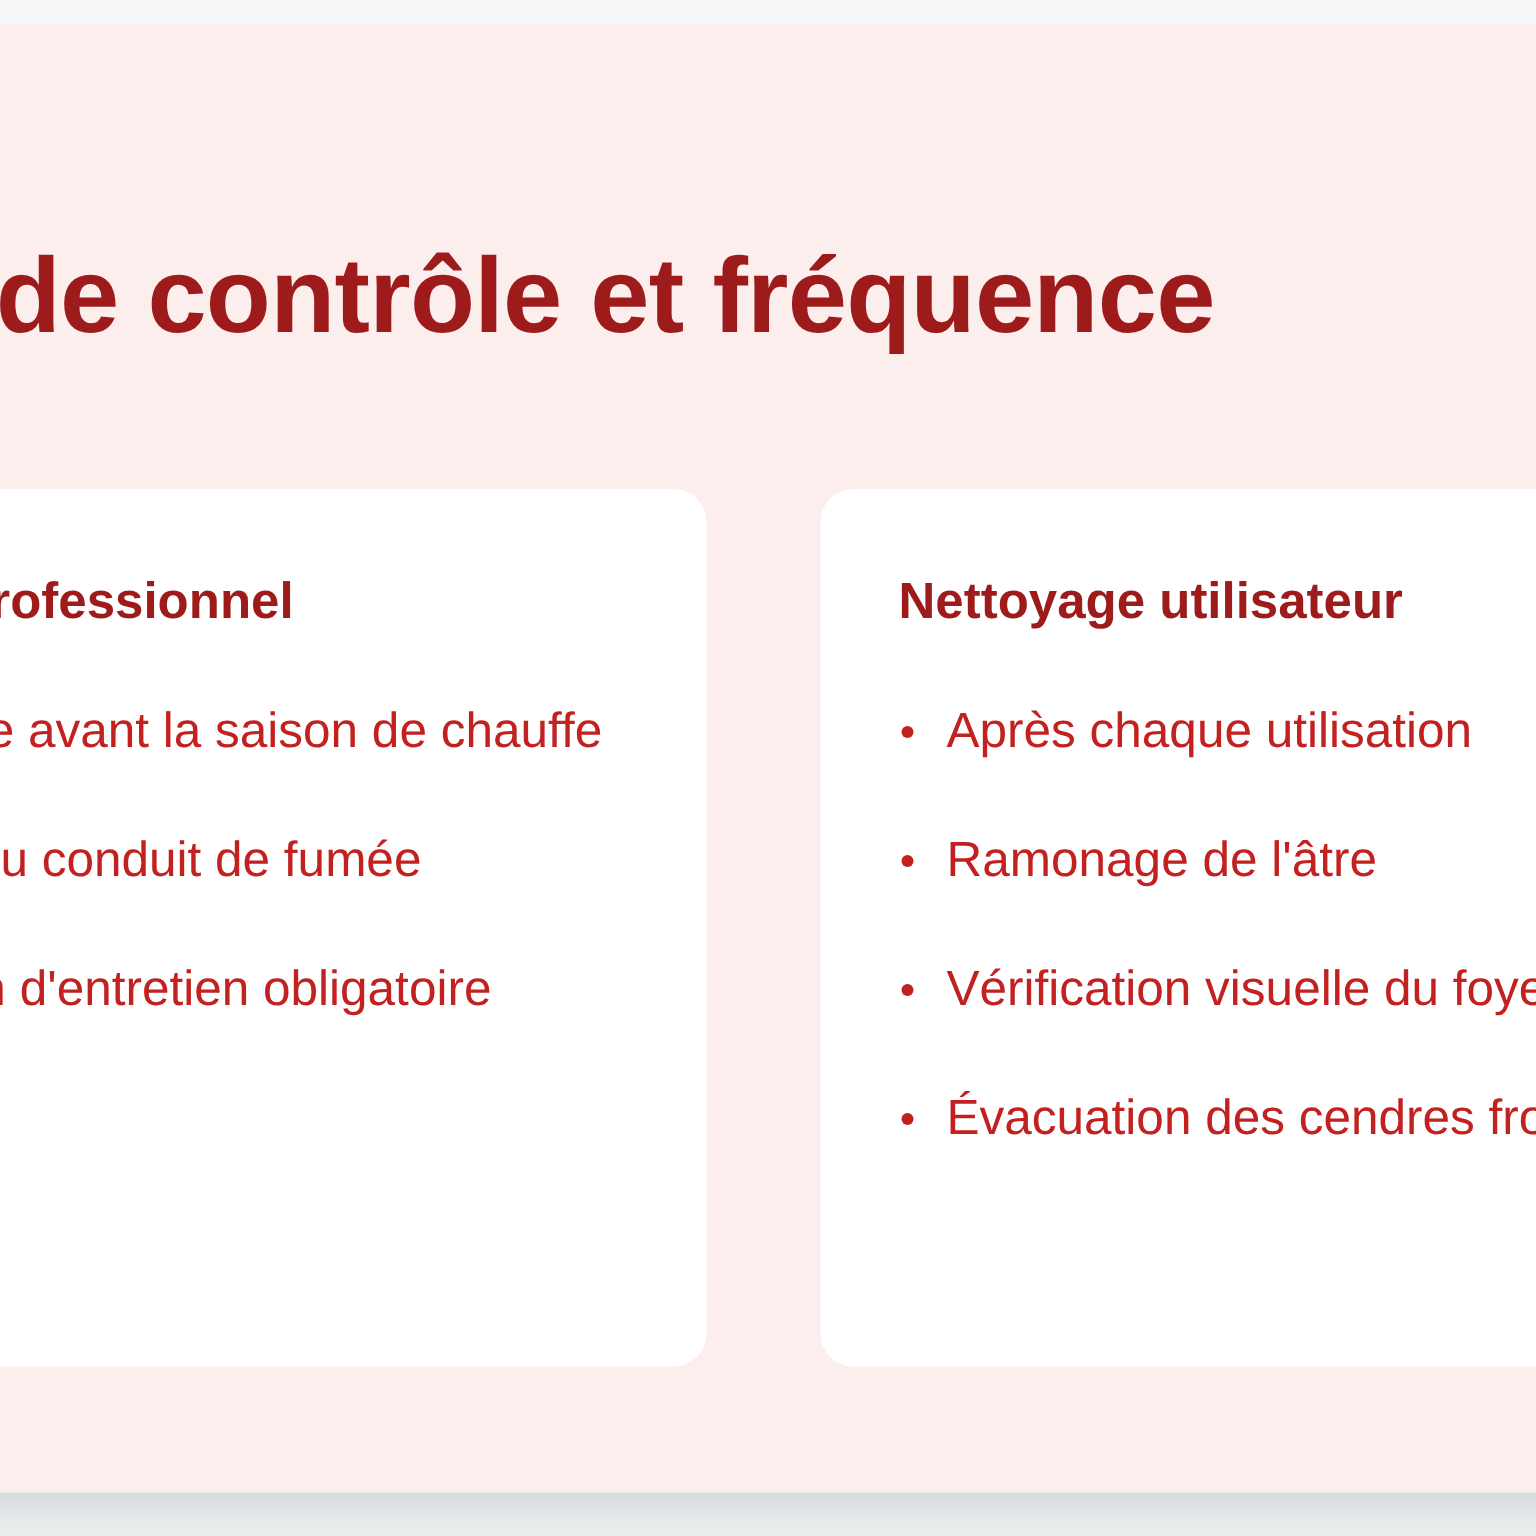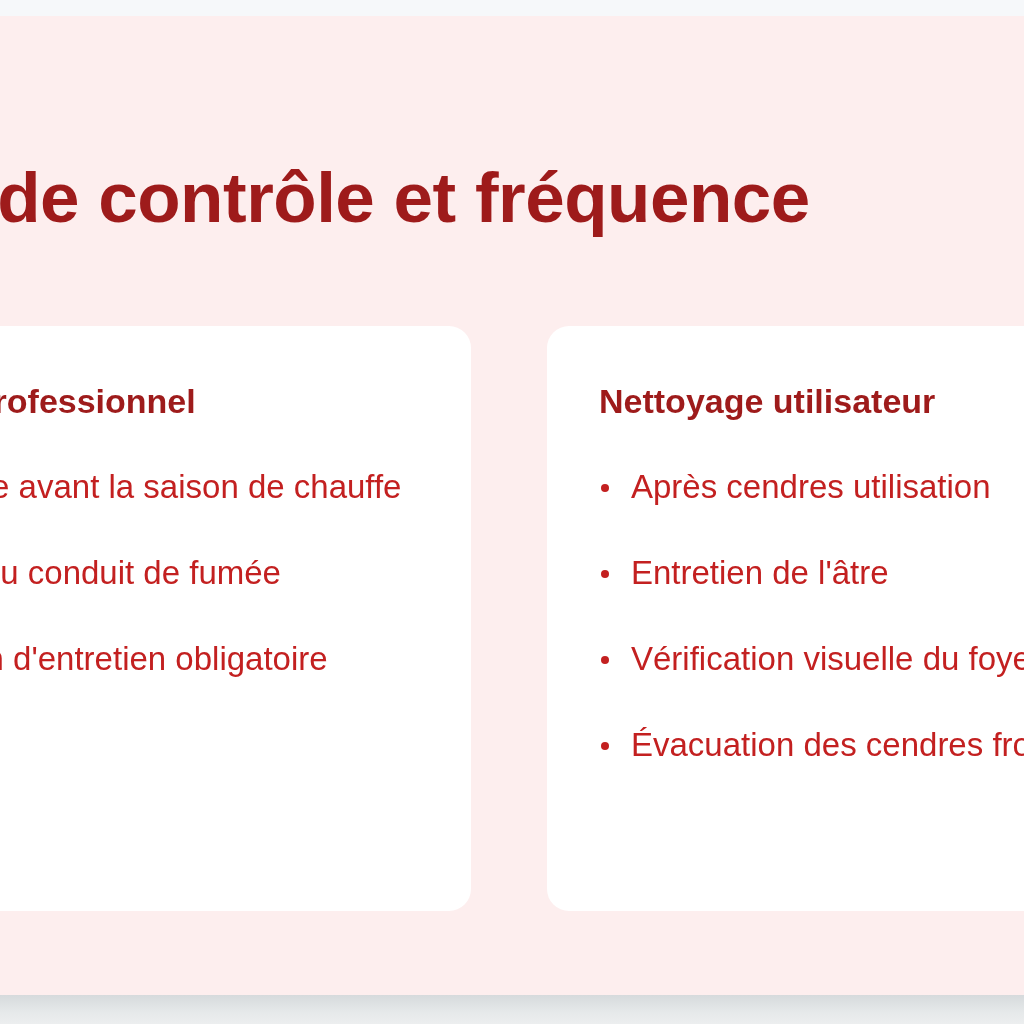--- a/index.html
+++ b/index.html
@@ -153,25 +153,25 @@
             <span>Attestation d'entretien obligatoire</span>
           </li>
         </ul>
       </div>
 
       <div class="card">
         <h2 class="card-title">Nettoyage utilisateur</h2>
         <ul class="card-list">
           <li>
             <span class="dot"></span>
-            <span>Après cendres utilisation</span>
+            <span>Après chaque utilisation</span>
           </li>
           <li>
             <span class="dot"></span>
-            <span>Entretien de l'âtre</span>
+            <span>Ramonage de l'âtre</span>
           </li>
           <li>
             <span class="dot"></span>
             <span>Vérification visuelle du foyer</span>
           </li>
           <li>
             <span class="dot"></span>
             <span>Évacuation des cendres froides</span>
           </li>
         </ul>

